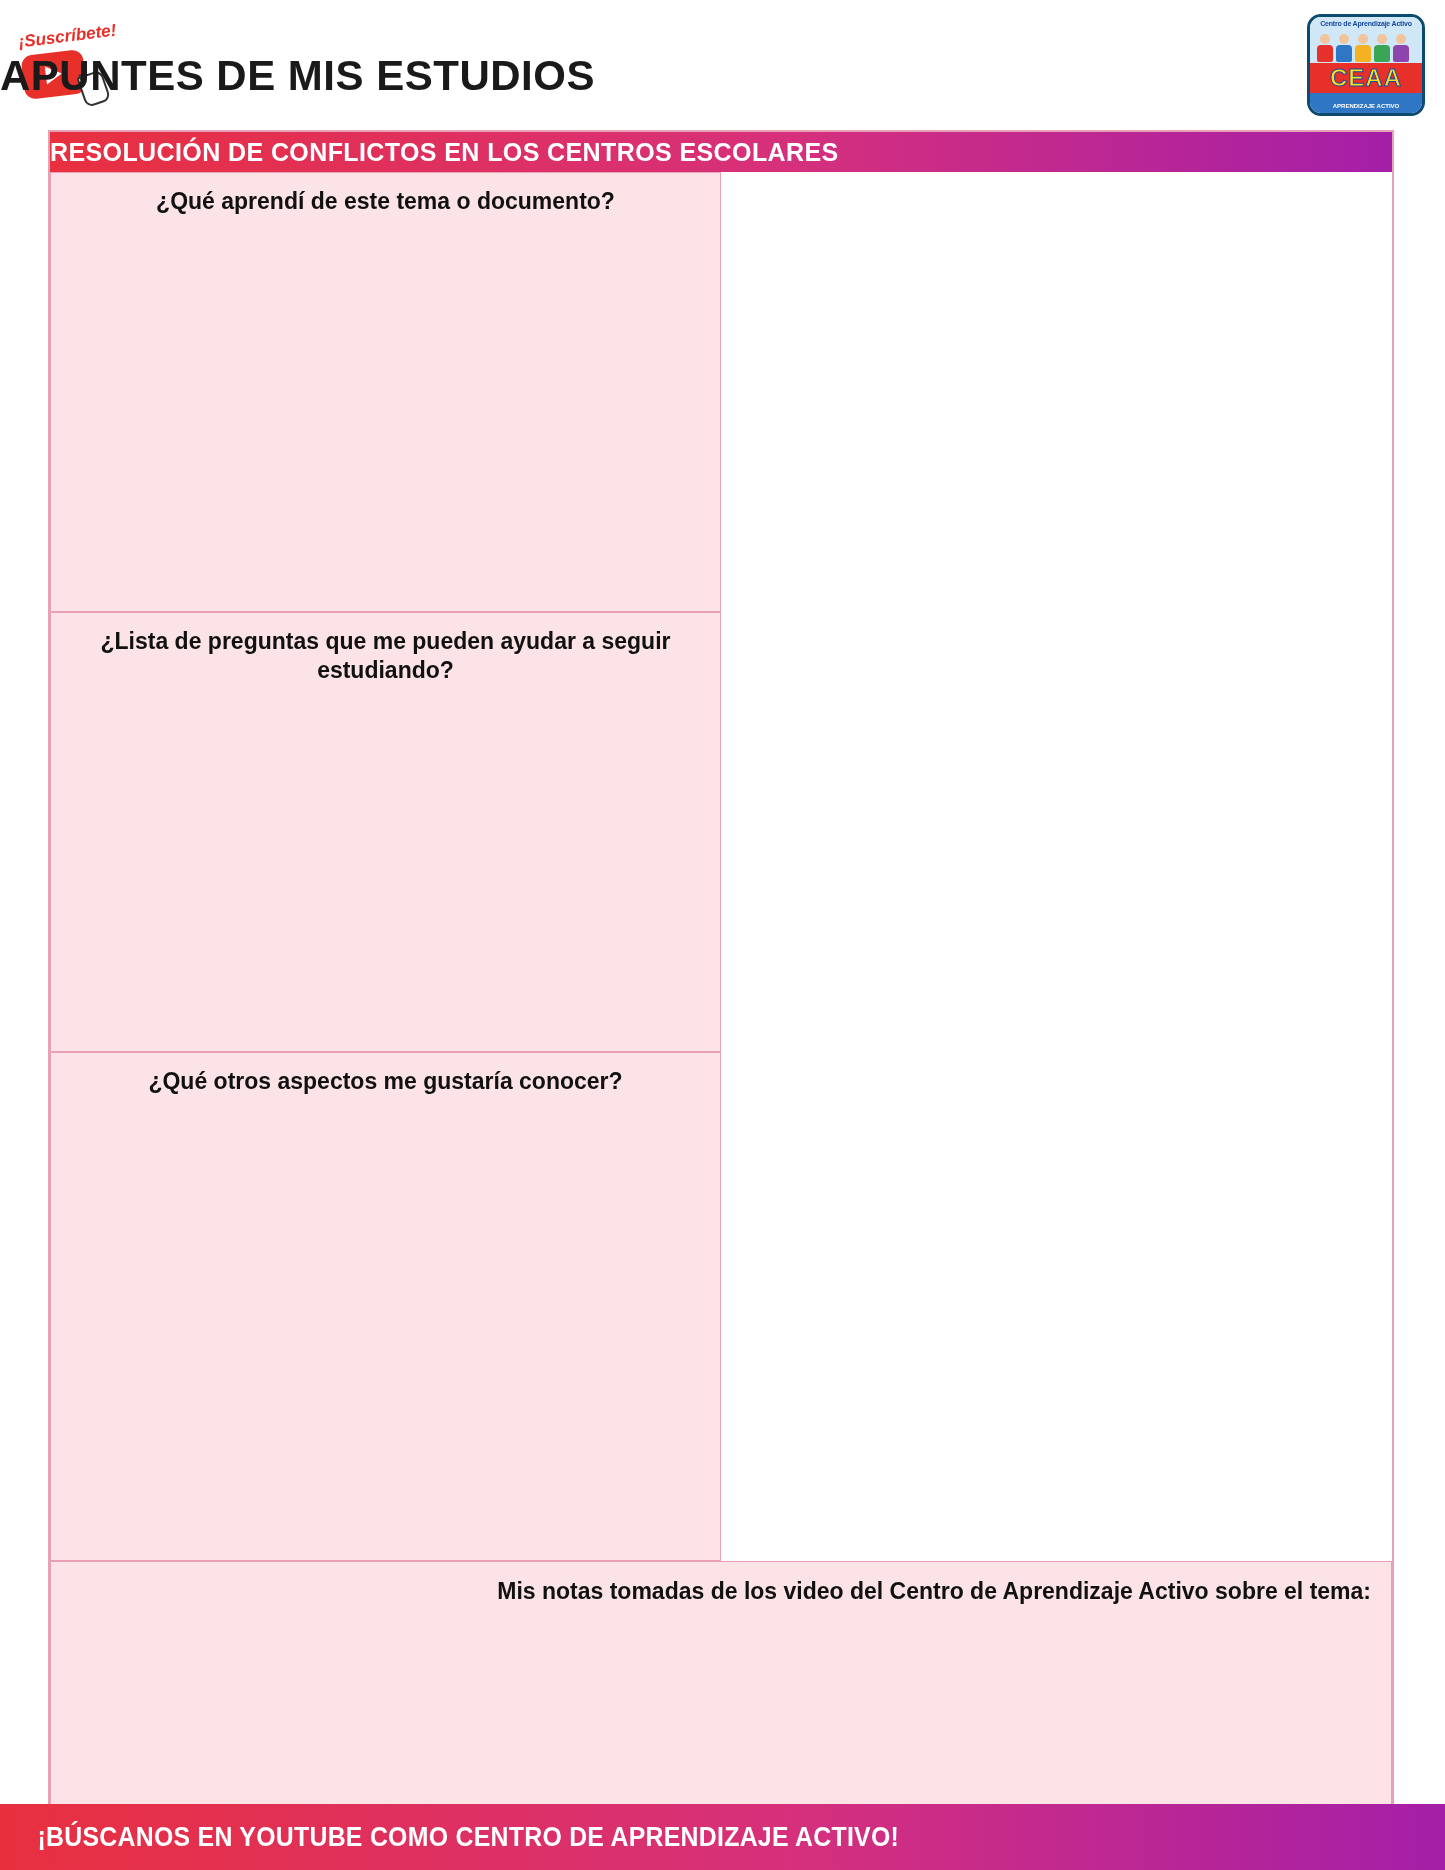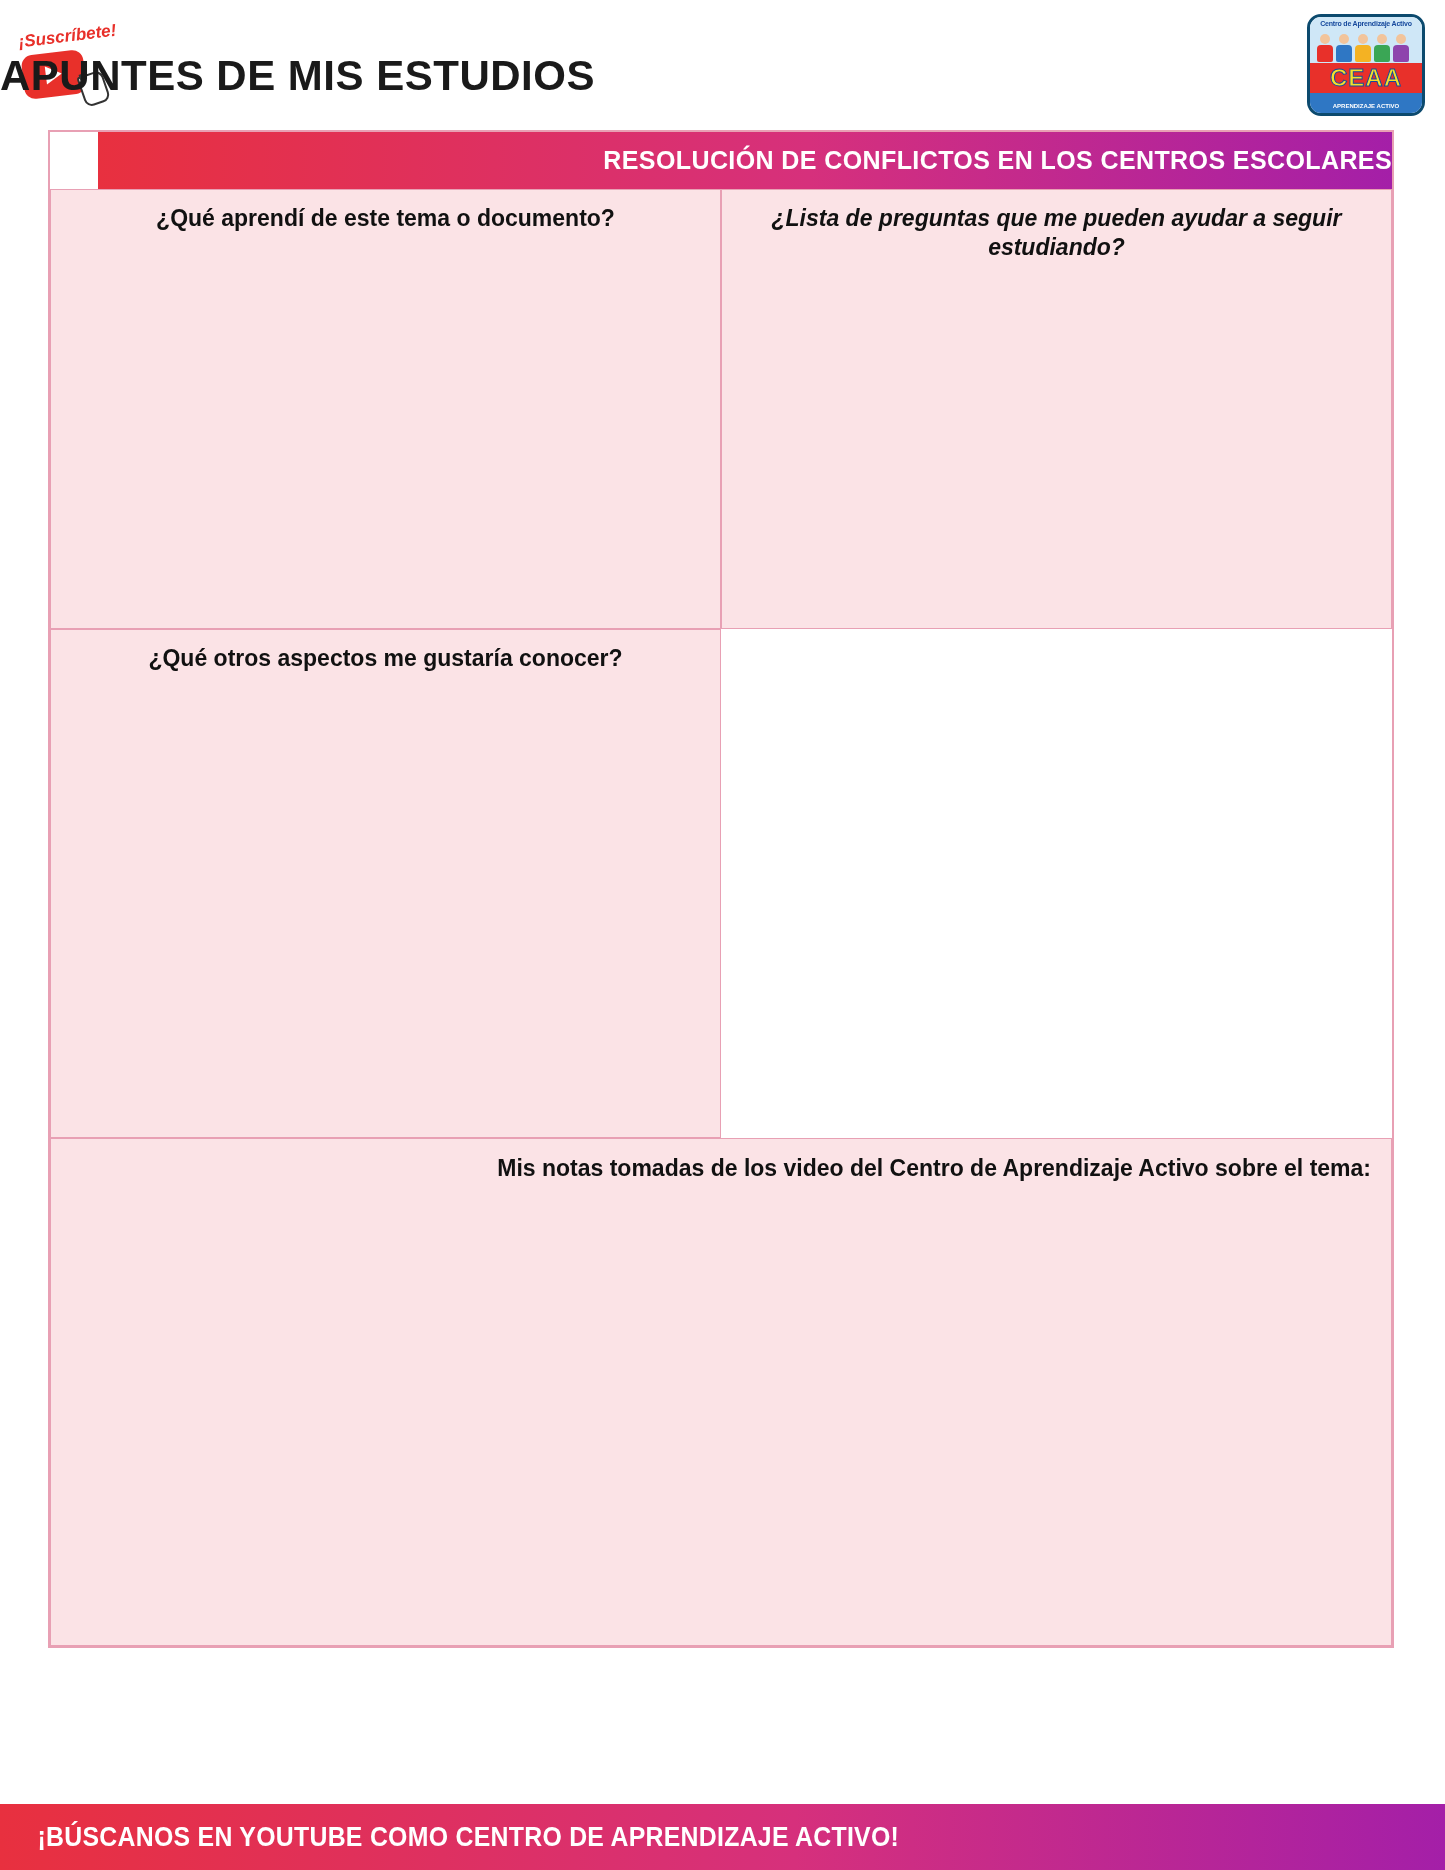--- a/index.html
+++ b/index.html
@@ -168,45 +168,45 @@
   
   .sheet {
     position: absolute;
     left: 48px;
     top: 130px;
     width: 1346px;
     border: 2px solid #e8a0b4;
     box-sizing: border-box;
   }
   .banner {
-    height: 57px;
+    height: 40px;
     background: linear-gradient(90deg, #e8303f 0%, #d6307c 55%, #a41fa8 100%);
     display: flex;
     align-items: center;
-    justify-content: flex-end;
-    margin-left: 48px;
+    justify-content: flex-start;
   }
   .banner-title {
     color: #ffffff;
     font-size: 25px;
     font-weight: bold;
     letter-spacing: 0.4px;
     text-align: center;
   }
 
   .grid-row {
     display: flex;
+    flex-direction: column;
   }
   .cell {
     background: #fbe3e6;
     box-sizing: border-box;
     border: 1px solid #e8a0b4;
   }
   .cell-left  { width: 50%; }
-  .cell-right { width: 50%; font-style: italic; }
+  .cell-right { width: 50%; }
   .cell-prompt {
     padding: 14px 18px 0;
     text-align: center;
     font-size: 23px;
     font-weight: bold;
     color: #111;
     line-height: 1.25;
   }
   .row-1 .cell { height: 440px; }
   .row-2 .cell { height: 509px; }

